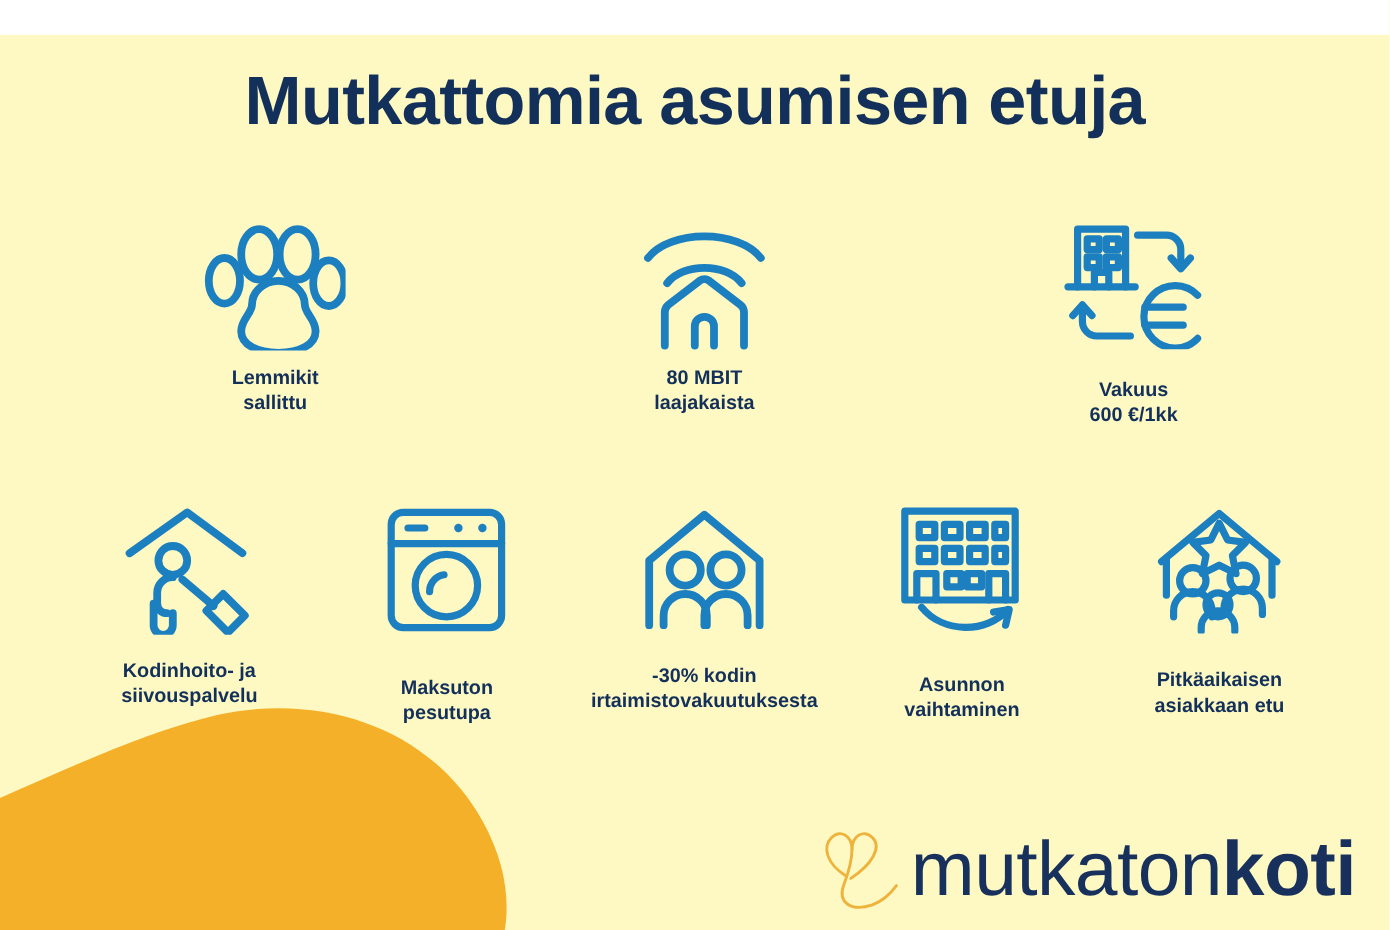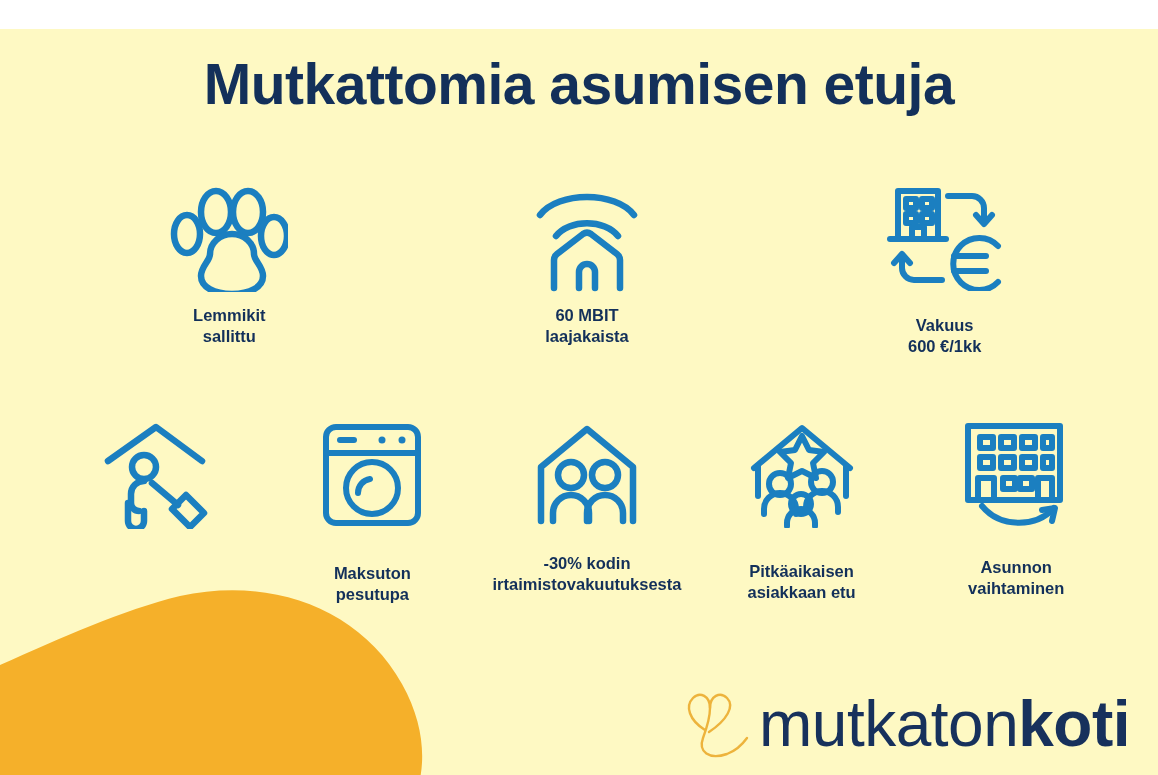--- a/index.html
+++ b/index.html
@@ -132,21 +132,21 @@
 
     <div class="card">
       <div class="icon-box">
         <svg width="110" height="110" viewBox="0 0 110 110" fill="none" stroke="#1B7FC0" stroke-width="6.5" stroke-linecap="round">
           <path d="M8 33 C26 9 84 9 102 33"></path>
           <path d="M24 54 C37 37 73 37 86 54"></path>
           <path d="M22 106 v-28 a8 8 0 0 1 3 -6 l26 -20 a7 7 0 0 1 8 0 l26 20 a8 8 0 0 1 3 6 v28" stroke-linejoin="round"></path>
           <path d="M47 106 v-16 a8 8 0 0 1 16 0 v16" stroke-linejoin="round"></path>
         </svg>
       </div>
-      <div class="card-label">60 MBIT
+      <div class="card-label">80 MBIT
 laajakaista</div>
     </div>
 
     <div class="card">
       <div class="icon-box">
         <svg width="130" height="108" viewBox="0 0 130 108" fill="none" stroke="#1B7FC0" stroke-width="6" stroke-linecap="round" stroke-linejoin="round">
 
           <path d="M18 56 V8 h40 v48"></path>
           <path d="M10 56 h56"></path>
           <rect x="26" y="16" width="10" height="9"></rect>
@@ -184,20 +184,22 @@
           <circle cx="44" cy="46" r="12"></circle>
 
           <path d="M44 60 a13 13 0 0 0 -13 13 v9 a8 8 0 0 0 8 8"></path>
           <path d="M44 90 v10 a8 8 0 0 1 -16 0 V82"></path>
 
           <path d="M52 62 L78 84"></path>
 
           <path d="M72 88 L86 74 l18 18 -14 14 z"></path>
         </svg>
       </div>
+      <div class="card-label">Kodinhoito- ja
+siivouspalvelu</div>
     </div>
 
     <div class="card">
       <div class="icon-box">
         <svg width="104" height="104" viewBox="0 0 104 104" fill="none" stroke="#1B7FC0" stroke-width="6" stroke-linecap="round" stroke-linejoin="round">
           <rect x="6" y="4" width="92" height="96" rx="10"></rect>
           <path d="M6 30 h92"></path>
           <path d="M20 17 h14"></path>
           <circle cx="62" cy="17" r="3.5" fill="#1B7FC0" stroke="none"></circle>
           <circle cx="82" cy="17" r="3.5" fill="#1B7FC0" stroke="none"></circle>
@@ -214,44 +216,20 @@
         <svg width="116" height="104" viewBox="0 0 116 104" fill="none" stroke="#1B7FC0" stroke-width="6.5" stroke-linecap="round" stroke-linejoin="round">
           <path d="M12 98 V44 L58 6 l46 38 v54"></path>
           <circle cx="42" cy="52" r="13"></circle>
           <circle cx="76" cy="52" r="13"></circle>
           <path d="M24 98 v-8 a18 18 0 0 1 36 0 v8"></path>
           <path d="M58 98 v-8 a18 18 0 0 1 36 0 v8"></path>
         </svg>
       </div>
       <div class="card-label">-30% kodin
 irtaimistovakuutuksesta</div>
-    </div>
-
-    <div class="card">
-      <div class="icon-box">
-        <svg width="116" height="106" viewBox="0 0 116 106" fill="none" stroke="#1B7FC0" stroke-width="6" stroke-linecap="round" stroke-linejoin="round">
-
-          <path d="M10 46 L58 6 l48 40"></path>
-          <path d="M14 44 v30"></path>
-          <path d="M102 44 v30"></path>
-
-          <path d="M58 14 l7 14 15 2 -11 11 3 15 -14 -7 -14 7 3 -15 -11 -11 15 -2 z"></path>
-
-          <circle cx="36" cy="62" r="11"></circle>
-          <path d="M20 92 v-5 a16 16 0 0 1 32 0 v5"></path>
-
-          <circle cx="78" cy="60" r="11"></circle>
-          <path d="M62 90 v-5 a16 16 0 0 1 32 0 v5"></path>
-
-          <circle cx="57" cy="82" r="10"></circle>
-          <path d="M43 104 v-3 a14 14 0 0 1 28 0 v3"></path>
-        </svg>
-      </div>
-      <div class="card-label">Pitkäaikaisen
-asiakkaan etu</div>
     </div>
 
     <div class="card">
       <div class="icon-box">
         <svg width="112" height="106" viewBox="0 0 112 106" fill="none" stroke="#1B7FC0" stroke-width="6" stroke-linecap="round" stroke-linejoin="round">
           <rect x="8" y="4" width="92" height="74"></rect>
           <rect x="20" y="15" width="13" height="11"></rect>
           <rect x="41" y="15" width="13" height="11"></rect>
           <rect x="62" y="15" width="13" height="11"></rect>
           <rect x="83" y="15" width="9" height="11"></rect>
@@ -264,20 +242,44 @@
           <rect x="60" y="56" width="12" height="11"></rect>
           <path d="M78 78 V56 h14 v22"></path>
 
           <path d="M22 84 c18 22 54 22 72 2"></path>
           <path d="M82 88 l13 -2 -3 13"></path>
         </svg>
       </div>
       <div class="card-label">Asunnon
 vaihtaminen</div>
     </div>
+
+    <div class="card">
+      <div class="icon-box">
+        <svg width="116" height="106" viewBox="0 0 116 106" fill="none" stroke="#1B7FC0" stroke-width="6" stroke-linecap="round" stroke-linejoin="round">
+
+          <path d="M10 46 L58 6 l48 40"></path>
+          <path d="M14 44 v30"></path>
+          <path d="M102 44 v30"></path>
+
+          <path d="M58 14 l7 14 15 2 -11 11 3 15 -14 -7 -14 7 3 -15 -11 -11 15 -2 z"></path>
+
+          <circle cx="36" cy="62" r="11"></circle>
+          <path d="M20 92 v-5 a16 16 0 0 1 32 0 v5"></path>
+
+          <circle cx="78" cy="60" r="11"></circle>
+          <path d="M62 90 v-5 a16 16 0 0 1 32 0 v5"></path>
+
+          <circle cx="57" cy="82" r="10"></circle>
+          <path d="M43 104 v-3 a14 14 0 0 1 28 0 v3"></path>
+        </svg>
+      </div>
+      <div class="card-label">Pitkäaikaisen
+asiakkaan etu</div>
+    </div>
   </div>
 
   <div class="logo">
     <svg class="logo-mark" width="74" height="76" viewBox="0 0 74 76" fill="none" stroke="#EDB33C" stroke-width="2.4" stroke-linecap="round">
       <path d="M26 44 C10 34 6 20 14 12 C21 5 31 10 31 22 C31 33 27 44 24 52 C19 66 30 74 48 68 C56 65 63 59 68 52"></path>
       <path d="M31 22 C31 10 41 5 48 12 C56 20 48 34 30 46"></path>
     </svg>
     <div class="logo-text">
       <span class="light">mutkaton</span><span class="bold">koti</span>
     </div>

